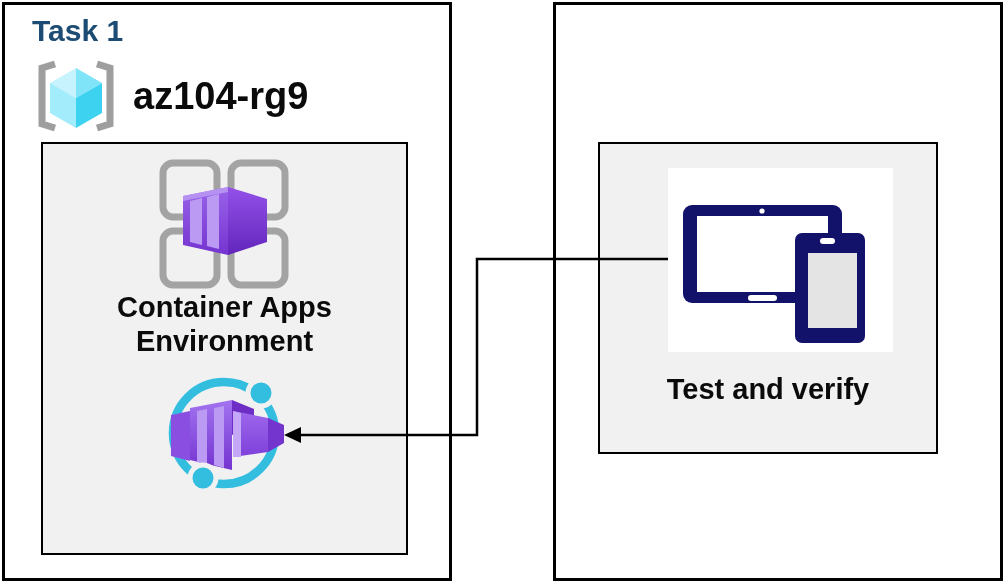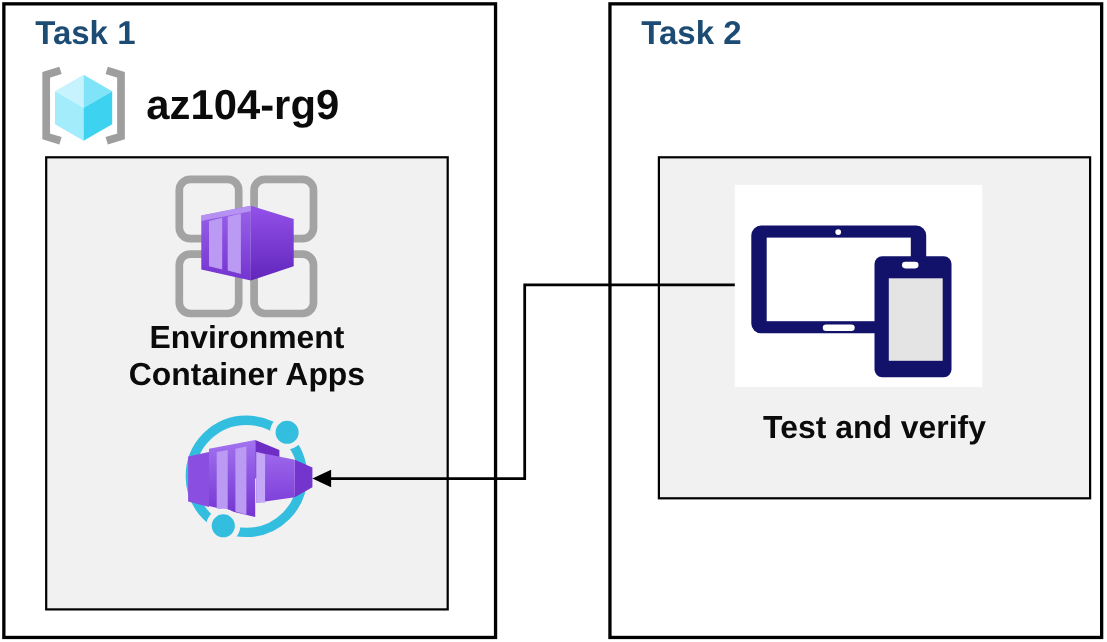--- a/index.html
+++ b/index.html
@@ -45,21 +45,21 @@
     color: #0b0b0b;
     white-space: nowrap;
   }
   .inner-box {
     position: absolute;
     top: 137px;
     background: #F1F1F1;
     border: 2px solid #000000;
   }
   .inner1 { left: 36px; width: 367px; height: 413px; }
-  .inner2 { left: 42px; width: 394px; height: 312px; }
+  .inner2 { left: 42px; width: 340px; height: 312px; }
   .icon-abs { position: absolute; overflow: visible; }
   .env-icon { left: 118px; top: 17px; }
   .app-icon { left: 121px; top: 229px; }
   .label {
     position: absolute;
     left: 0;
     width: 100%;
     text-align: center;
     font-weight: 700;
     color: #0b0b0b;
@@ -122,22 +122,22 @@
         <rect x="2" y="70" width="54" height="54" rx="10" fill="none" stroke="#A3A3A3" stroke-width="7"></rect>
         <rect x="70" y="70" width="54" height="54" rx="10" fill="none" stroke="#A3A3A3" stroke-width="7"></rect>
         <polygon points="67,26 106,38 106,81 67,94" fill="url(#gEnvR)"></polygon>
         <polygon points="22,35 67,26 67,94 22,84" fill="url(#gEnvF)"></polygon>
         <polygon points="22,35 67,26 67,31 22,40" fill="#BD9EF4" opacity="0.8"></polygon>
         <polygon points="29,40 41,37 41,84 29,81" fill="#BB9AF4"></polygon>
         <polygon points="46,36 58,33 58,88 46,85" fill="#BB9AF4"></polygon>
       </svg>
 
       <div class="label env-label">
+        <span style="display:block">Container Apps</span>
         <span style="display:block">Environment</span>
-        <span style="display:block">Container Apps</span>
       </div>
 
       <svg class="app-icon icon-abs" width="120" height="120" viewBox="0 0 120 120">
         <defs>
           <linearGradient id="gAppF" x1="0" y1="0" x2="0" y2="1">
             <stop offset="0" stop-color="#A273F0"></stop>
               <stop offset="1" stop-color="#7434D0"></stop>
           </linearGradient>
           <linearGradient id="gAppRB" x1="0" y1="0" x2="0" y2="1">
             <stop offset="0" stop-color="#9E68EC"></stop>
@@ -154,21 +154,20 @@
         <polygon points="69,38 104,45 104,79 69,84" fill="url(#gAppRB)"></polygon>
         <polygon points="69,38 77,40 77,84 69,84" fill="#C4A7F6"></polygon>
         <circle cx="97" cy="20" r="13" fill="#33BDDF" stroke="#F1F1F1" stroke-width="5"></circle>
         <circle cx="39" cy="105" r="13" fill="#33BDDF" stroke="#F1F1F1" stroke-width="5"></circle>
       </svg>
 
     </div>
   </div>
 
   <div class="task-box task2">
-    <div class="task-title">Task 2</div>
 
     <div class="inner-box inner2">
 
       <div class="device-bg">
         <svg width="225" height="184" viewBox="0 0 225 184" style="display:block">
 
           <rect x="15" y="37" width="159" height="98" rx="9" fill="#12126B"></rect>
           <rect x="29" y="48" width="131" height="76" fill="#ffffff"></rect>
           <circle cx="94" cy="43" r="2.6" fill="#ffffff"></circle>
           <rect x="80" y="127" width="29" height="6" rx="3" fill="#ffffff"></rect>

